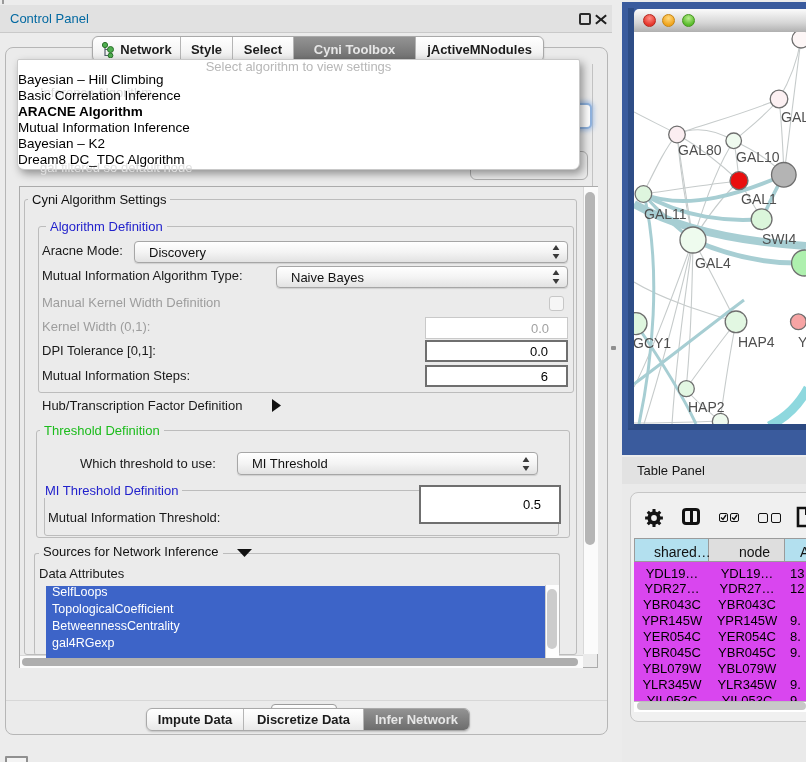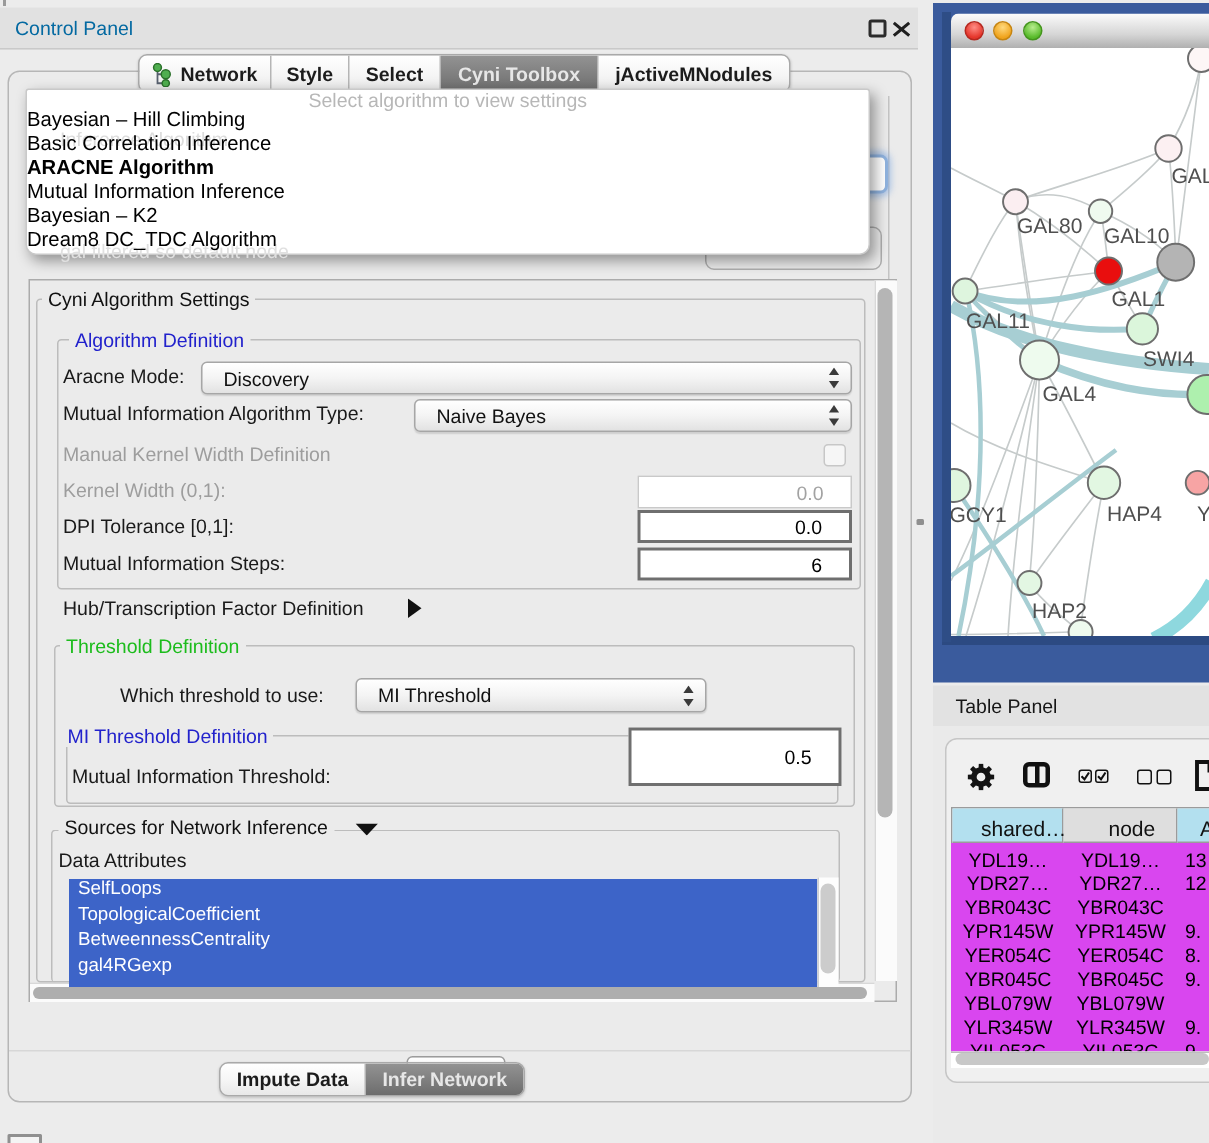--- a/index.html
+++ b/index.html
@@ -30,21 +30,21 @@
 
 <div class="tabbar" style="left:92px;top:36px;height:24px">
   <div class="tab" style="width:87px;padding:0"><svg width="14" height="16" viewBox="0 0 14 16" style="margin-right:5px;margin-top:1px">
         <path d="M4 4 L4 13.5 L8.5 13.5 M4 7.5 L8.5 7.5" stroke="#57606e" stroke-width="1.2" fill="none"></path>
         <circle cx="4" cy="3" r="2.6" fill="#4fae4f" stroke="#2b712b"></circle>
         <circle cx="9.5" cy="7.5" r="3" fill="#4fae4f" stroke="#2b712b"></circle>
         <circle cx="9.5" cy="13.5" r="2.4" fill="#4fae4f" stroke="#2b712b"></circle>
       </svg>Network</div>
   <div class="tab" style="width:52px;padding:0">Style</div>
   <div class="tab" style="width:61px;padding:0">Select</div>
-  <div class="tab tabsel" style="width:105px;padding:0">Cyni Toolbox</div>
+  <div class="tab tabsel" style="width:122px;padding:0">Cyni Toolbox</div>
   <div class="tab" style="width:128px;padding:0">jActiveMNodules</div>
 </div>
 
 <div class="abs" style="left:592px;top:64px;width:1px;height:122px;background:#c3c3c3"></div>
 <div class="abs" style="left:500px;top:103px;width:88px;height:22px;border:2px solid #8fb2de;border-radius:5px;background:#fff;box-shadow:0 0 4px 2px rgba(130,170,225,.6)"></div>
 <div class="abs" style="left:470px;top:151px;width:116px;height:27px;border:1px solid #aeaeae;border-radius:6px;background:#ebebeb"></div>
 
 <div class="abs" style="left:19px;top:186px;width:579px;height:482px;border:1px solid #ababab;box-sizing:border-box;background:#ebebeb"></div>
 <div class="abs" style="left:583px;top:187px;width:14px;height:467px;background:#fbfbfb;border-left:1px solid #d8d8d8"></div>
 <div class="abs" style="left:585px;top:192px;width:10px;height:353px;background:#b5b5b5;border-radius:5px"></div>
@@ -83,21 +83,21 @@
 
 <div class="lbl" style="left:42px;top:398px">Hub/Transcription Factor Definition</div>
 <svg class="abs" style="left:271px;top:399px" width="11" height="13" viewBox="0 0 11 13">
     <path d="M1 0 L10 6.5 L1 13 Z" fill="#111"></path>
   </svg>
 
 <div class="grp" style="left:36px;top:430px;width:534px;height:108px"></div>
 <div class="gt" style="left:40px;top:423px;color:#1cbc1c">Threshold Definition</div>
 
 <div class="lbl" style="left:80px;top:456px">Which threshold to use:</div>
-<div class="combo" style="left:237px;top:452px;width:234px;height:23px">MI Threshold<svg class="arr" viewBox="0 0 8 14">
+<div class="combo" style="left:237px;top:452px;width:301px;height:23px">MI Threshold<svg class="arr" viewBox="0 0 8 14">
       <path d="M4 0 L7.4 5 H0.6 Z" fill="#3a3a3a"></path>
       <path d="M4 14 L7.4 9 H0.6 Z" fill="#3a3a3a"></path>
     </svg></div>
 
 <div class="grp" style="left:44px;top:490px;width:515px;height:46px"></div>
 <div class="gt" style="left:41px;top:483px;color:#2222cc">MI Threshold Definition</div>
 <div class="lbl" style="left:48px;top:510px">Mutual Information Threshold:</div>
 <div class="tf" style="left:419px;top:485px;width:142px;height:39px">0.5</div>
 
 <div class="grp" style="left:34px;top:553px;width:526px;height:102px;border-bottom:none"></div>
@@ -111,20 +111,21 @@
 <div class="abs" style="left:52px;top:584px;font-size:12.5px;color:#fff;line-height:17.1px">SelfLoops<br>TopologicalCoefficient<br>BetweennessCentrality<br>gal4RGexp</div>
 <div class="abs" style="left:545px;top:585px;width:13px;height:73px;background:#fdfdfd;border-left:1px solid #d0d0d0"></div>
 <div class="abs" style="left:547px;top:589px;width:10px;height:60px;background:#cccccc;border-radius:5px"></div>
 
 <div class="abs" style="left:271px;top:704px;width:66px;height:21px;border:1px solid #9c9c9c;border-radius:4px;background:linear-gradient(#ffffff,#efefef 55%,#e3e3e3);box-sizing:border-box;display:flex;align-items:center;justify-content:center;font-size:13px;font-weight:bold;color:#141414">Apply</div>
 
 <div class="abs" style="left:6px;top:700px;width:601px;height:1px;background:#d7d7d7"></div>
 
 <div class="tabbar" style="left:146px;top:708px;height:21px">
   <div class="tab" style="width:96px;padding:0">Impute Data</div>
+  <div class="tab" style="width:120px;padding:0">Discretize Data</div>
   <div class="tab tabsel" style="width:106px;padding:0">Infer Network</div>
 </div>
 
 <div class="abs" style="left:5px;top:756px;width:19px;height:16px;border:2px solid #909090;border-radius:1px;background:#f4f4f4"></div>
 
 <div class="abs" style="left:611px;top:346px;width:5px;height:4px;background:#8f8f8f;border-radius:1px"></div>
 
 <div class="abs" style="left:17px;top:59px;width:563px;height:111px;background:#fff;border:1px solid #c9c9c9;border-radius:2px 2px 7px 7px;box-shadow:3px 4px 9px rgba(0,0,0,.38);box-sizing:border-box"></div>
 <div class="abs" style="left:17px;top:59px;width:563px;font-size:13px;color:#b7b7b7;text-align:center">Select algorithm to view settings</div>
 <div class="abs" style="left:40px;top:85px;font-size:13px;color:#dcdcdc;white-space:nowrap">Inference Algorithm</div>

